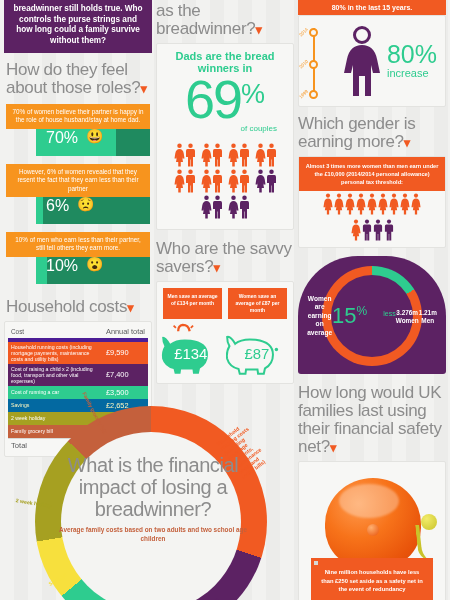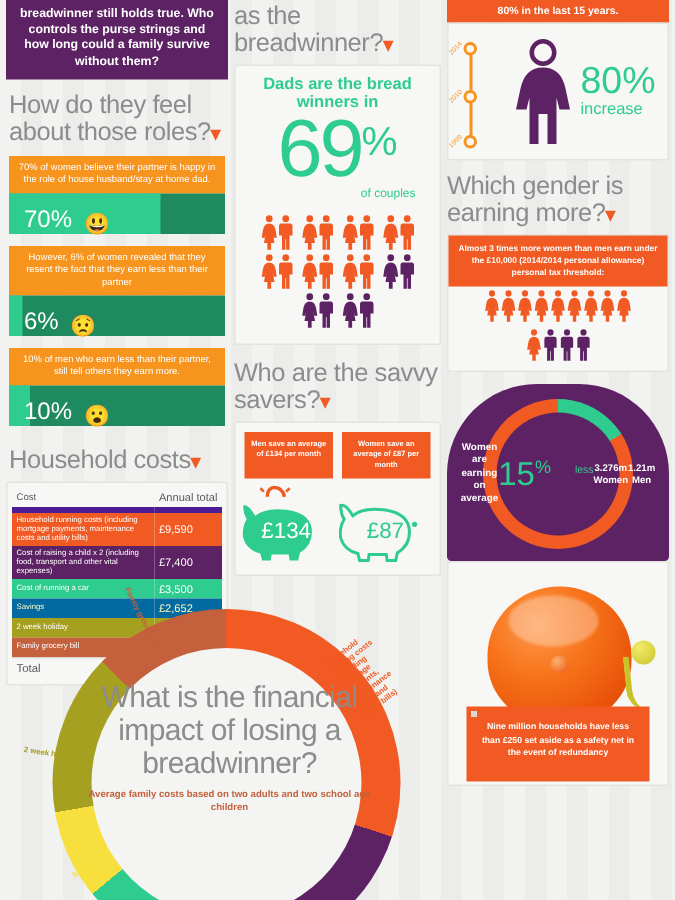--- a/index.html
+++ b/index.html
@@ -50,21 +50,21 @@
     text-align:center; padding:3px 5px;
   }
 
   
   .feelblock { margin-bottom:8px; }
   .feel-cap {
     background:#f7941e; color:#fff; font-size:6.3px; line-height:8.4px;
     text-align:center; padding:4px 6px;
   }
   .feel-bar {
-    position:relative; height:27px; background:#1f8a5f; display:flex; align-items:flex-end;
+    position:relative; height:27px; background:#1f8a5f; display:flex; align-items:flex-start;margin-left:30px;
   }
   .feel-fill { position:absolute; left:0; top:0; bottom:0; background:#2ecc8f; }
   .feel-num {
     position:relative; z-index:2; color:#fff; font-size:16px; font-weight:300;
     margin-left:10px;
   }
   .feel-emoji { position:relative; z-index:2; font-size:14px; margin-left:8px; line-height:1; }
 
   
   table.costs { width:100%; border-collapse:collapse; font-size:5.2px; }
@@ -520,20 +520,23 @@
               <span class="p">%</span>
             </div>
             <div class="h2small">less</div>
             <div class="h3">3.276m Women</div>
             <div class="h3">1.21m Men</div>
           </div>
         </div>
       </div>
     </div>
 
+    <div class="sect-title" style="padding:10px 2px 4px 0;">
+      <span>How long would UK families last using their financial safety net?</span><span class="chev">▾</span>
+    </div>
 
     <div class="card bellcard">
       <div class="bell-dome"></div>
       <div class="bell-gloss"></div>
       <div class="bell-knob"></div>
       <div class="bell-arm"></div>
       <div class="bell-ball"></div>
       <div class="bell-note">
         <span class="bn-dot" style="left:3px; top:3px;"></span>
         

